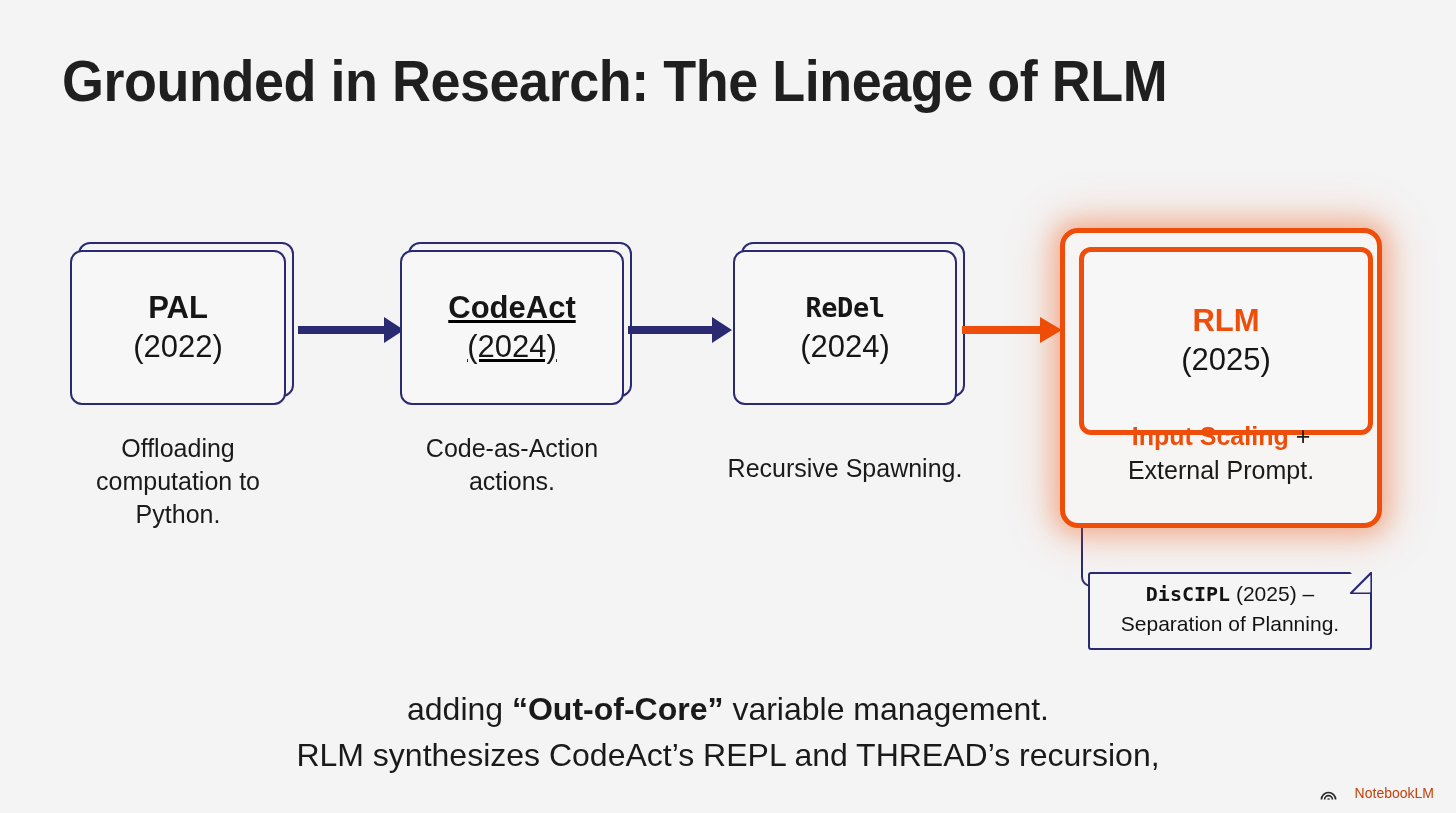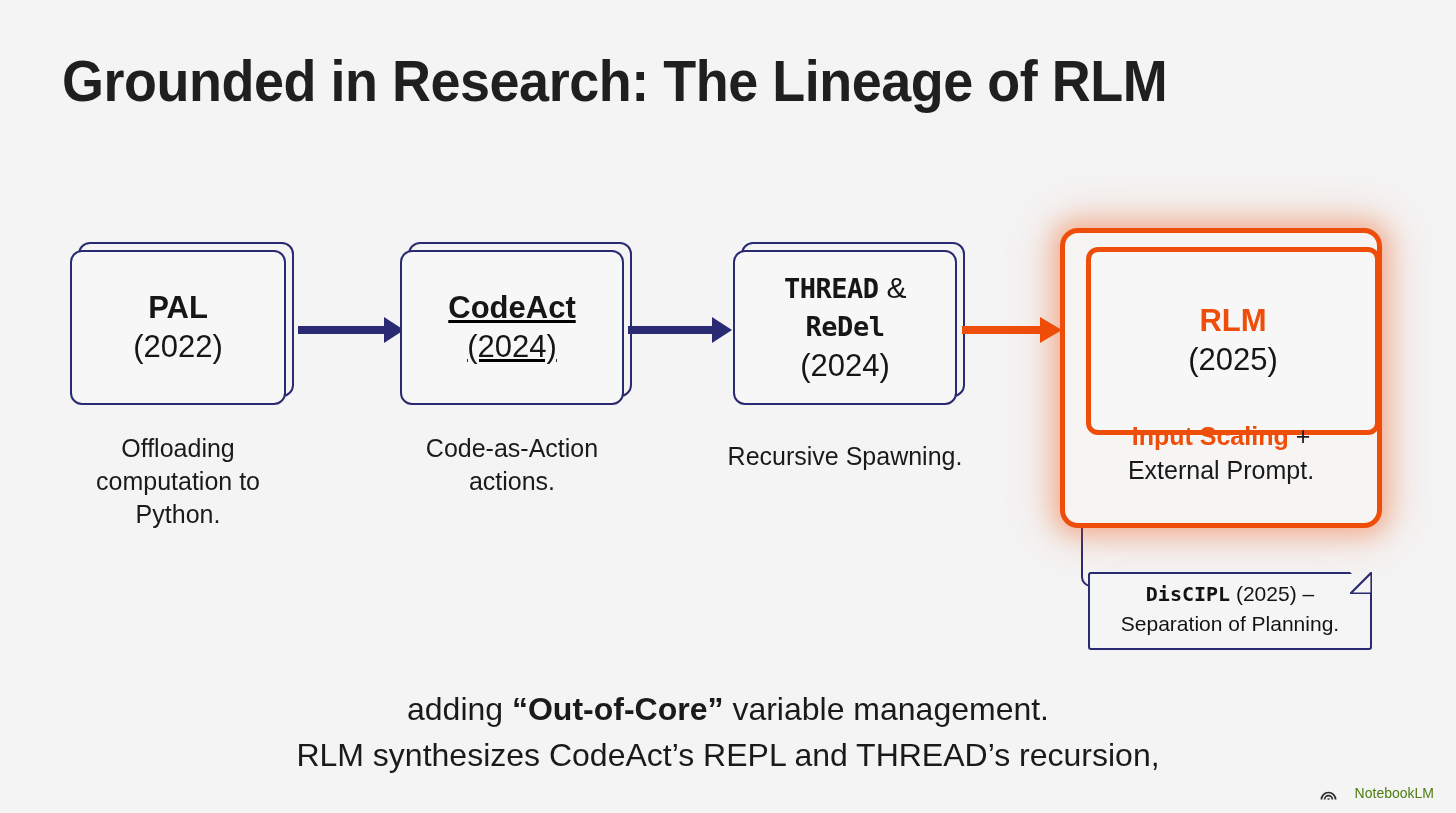--- a/index.html
+++ b/index.html
@@ -144,21 +144,20 @@
     width: 294px;
     height: 188px;
     box-sizing: border-box;
     border: 5px solid #ef4e0a;
     border-radius: 12px;
     background: #f7f7f7;
     display: flex;
     flex-direction: column;
     align-items: center;
     justify-content: center;
-    margin-left: 7px;
   }
   #rlm-name {
     font-weight: bold;
     font-size: 31px;
     line-height: 38px;
     color: #ef4e0a;
   }
   #rlm-year {
     font-weight: normal;
     font-size: 31px;
@@ -249,21 +248,21 @@
   }
 
   
   #watermark {
     position: absolute;
     right: 22px;
     bottom: 12px;
     display: flex;
     align-items: center;
     gap: 18px;
-    color: #4d7c0f;
+    color: #c2410c;
     font-size: 14px;
     font-weight: 500;
   }
 </style>
 </head>
 <body>
 
 <div id="slide">
 
   <div id="title">Grounded in Research: The Lineage of RLM</div>
@@ -297,29 +296,26 @@
 
   <div class="arrow navy" style="left:628px; top:330px; width:104px;">
     <div class="shaft" style="width:86px;"></div>
     <div class="head" style="left:84px;"></div>
   </div>
 
   <div class="stage" style="left:733px; top:250px;">
     <div class="card-wrap" style="width:224px; height:155px;">
       <div class="card-back"></div>
       <div class="card-front" style="width:224px; height:155px;">
-        <div class="card-name mono">
-          <span>THREAD</span><span class="amp">&nbsp;</span><span class="amp">&amp;</span>
-        </div>
         <div class="card-name mono">ReDel</div>
         <div class="card-year">(2024)</div>
       </div>
     </div>
   </div>
-  <div class="card-caption" style="left:725px; top:432px; width:240px;">Recursive Spawning.</div>
+  <div class="card-caption" style="left:725px; top:444px; width:240px;">Recursive Spawning.</div>
 
   <div class="arrow orange" style="left:962px; top:330px; width:100px;">
     <div class="shaft" style="width:80px;"></div>
     <div class="head" style="left:78px;"></div>
   </div>
 
   <div id="rlm-group">
     <div id="rlm-card">
       <div id="rlm-name">RLM</div>
       <div id="rlm-year">(2025)</div>

